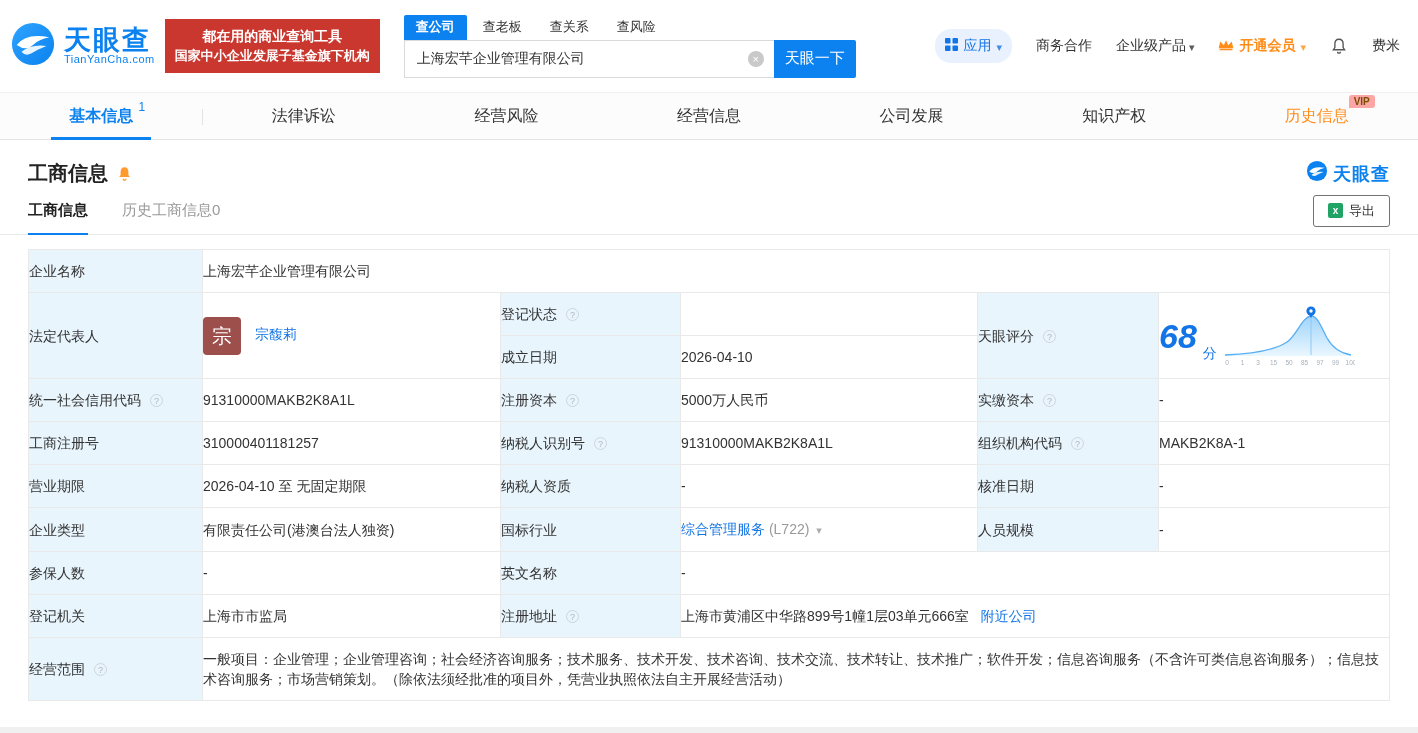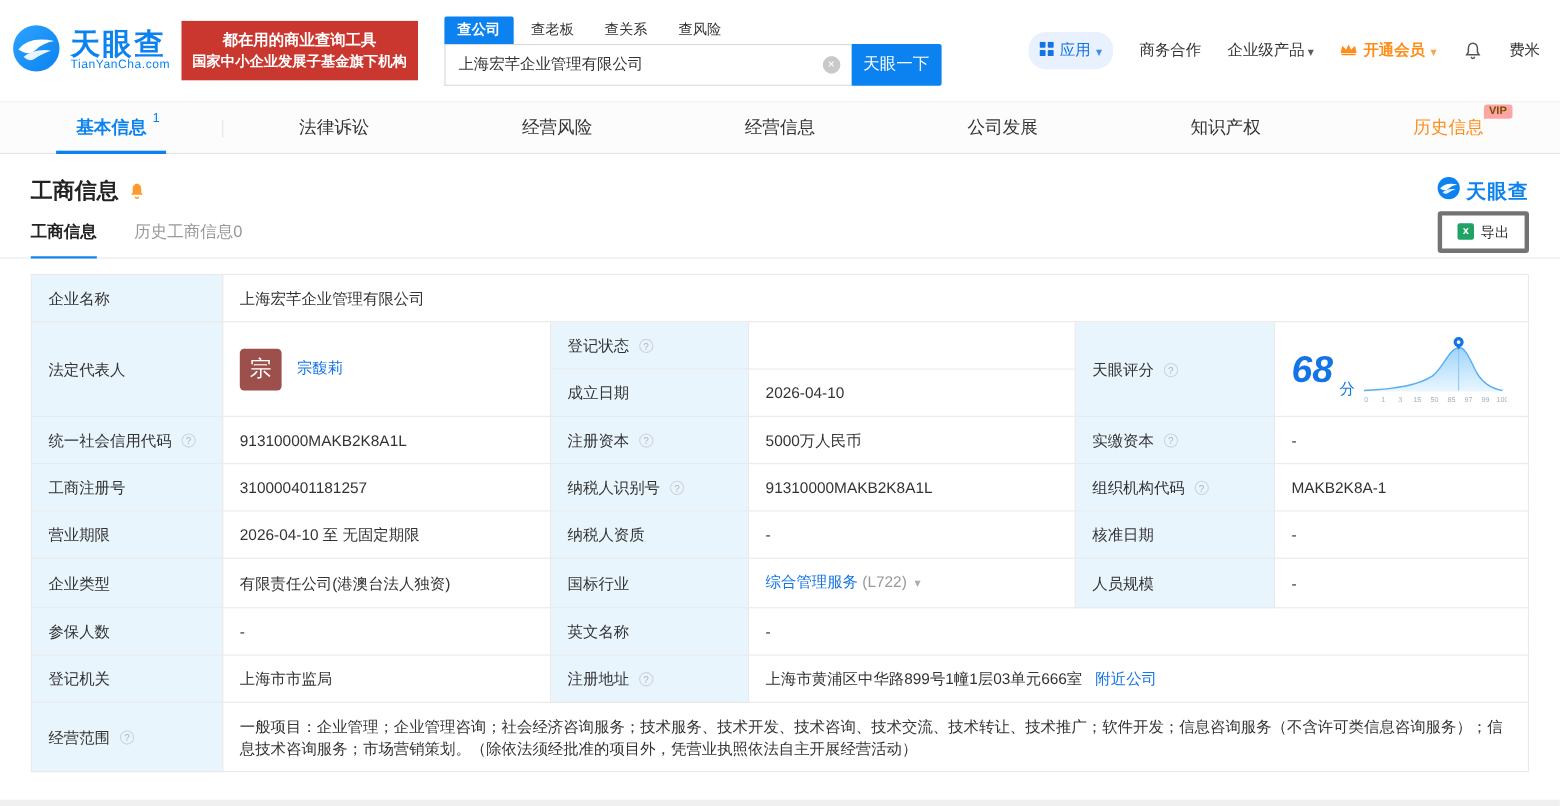--- a/index.html
+++ b/index.html
@@ -63,29 +63,29 @@
     color: #0b82ef; letter-spacing: 1px; }
 
   
   .subtabs { display: flex; align-items: center; padding: 0 28px; border-bottom: 1px solid #e9e9e9; height: 48px; }
   .subtab { position: relative; font-size: 15px; color: #999; cursor: pointer; margin-right: 34px;
     height: 100%; display: inline-flex; align-items: center; }
   .subtab.active { color: #222; font-weight: bold; }
   .subtab.active::after { content: ""; position: absolute; bottom: -1px; left: 0; width: 100%; height: 2px;
     background: #0b82ef; }
   .export { margin-left: auto; display: inline-flex; align-items: center; gap: 6px; background: #fff;
-    border: 4px solid #737373; border-radius: 3px; padding: 6px 14px; font-size: 13px; color: #333; cursor: pointer;
+    border: 1px solid #737373; border-radius: 3px; padding: 6px 14px; font-size: 13px; color: #333; cursor: pointer;
     font-family: Liberation Sans, sans-serif; }
   .xls { width: 15px; height: 15px; background: #21a366; border-radius: 2px; color: #fff; font-size: 10px;
     font-weight: bold; line-height: 15px; text-align: center; }
   .xls::before { content: "x"; }
 
   
   .info-table { width: 1362px; margin: 14px 28px 0; border-collapse: collapse; font-size: 14px; table-layout: fixed; }
-  .info-table td { border: 1px solid #e9e9e9; padding: 11px 15px; line-height: 20px; vertical-align: middle; }
+  .info-table td { border: 1px solid #e9e9e9; padding: 11px 0; line-height: 20px; vertical-align: middle; }
   td.lbl { background: #e8f5fd; color: #333; }
   td.val { background: #fff; color: #333; }
   .q { display: inline-block; width: 13px; height: 13px; border: 1px solid #cfd4db; border-radius: 50%;
     color: #aeb5c0; font-size: 9px; line-height: 12px; text-align: center; margin-left: 5px; vertical-align: 1px;
     cursor: pointer; }
   .q::before { content: "?"; }
   .link { color: #1374e6; cursor: pointer; text-decoration: none; }
   .gray { color: #999; }
   .gray-caret { color: #999; margin-left: 3px; cursor: pointer; }
   .avatar { display: inline-flex; width: 38px; height: 38px; background: #9c4f4b; color: #fff; font-size: 20px;

